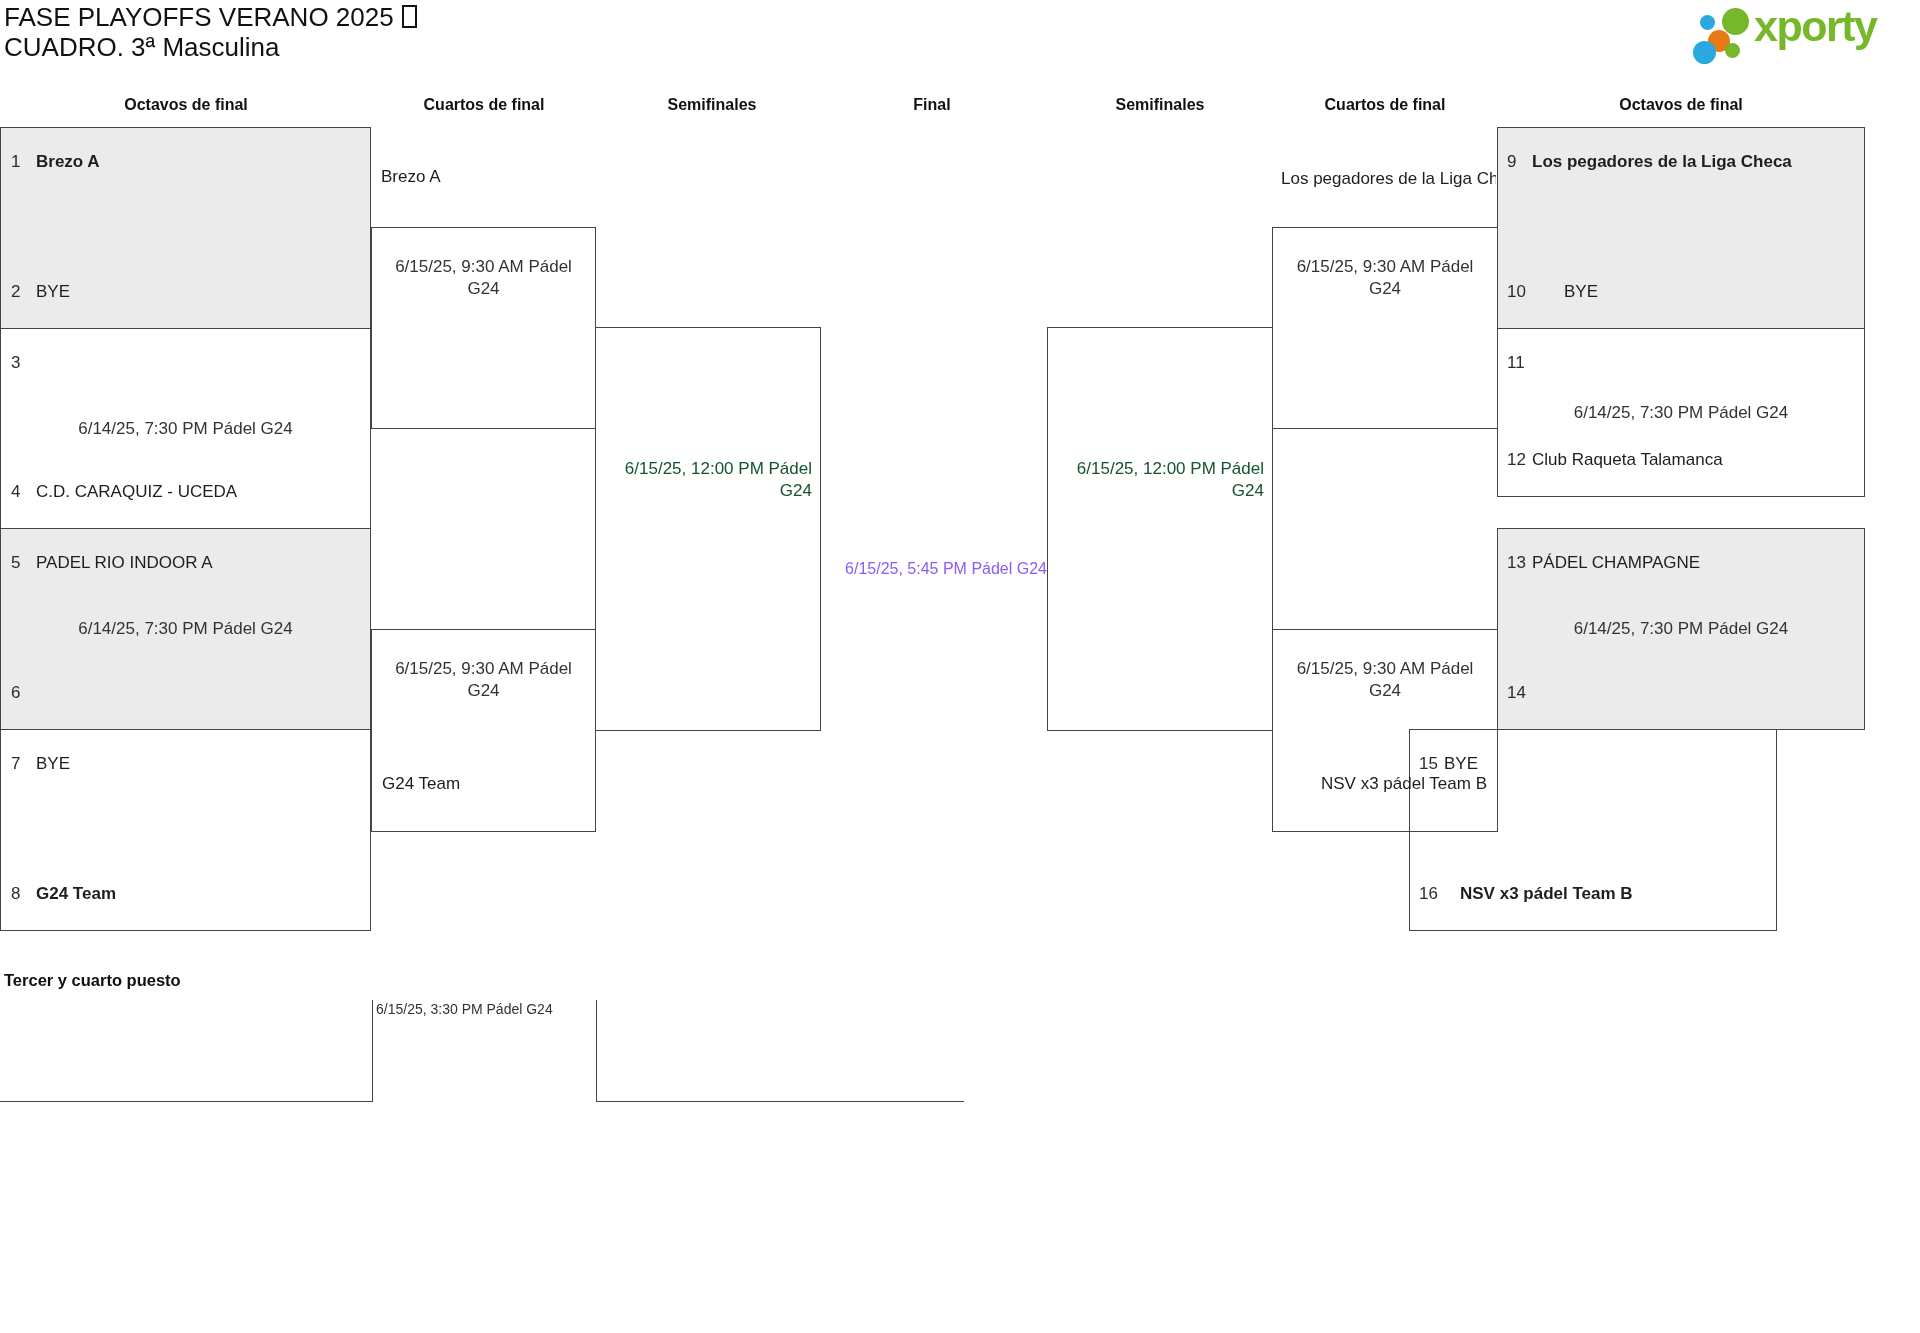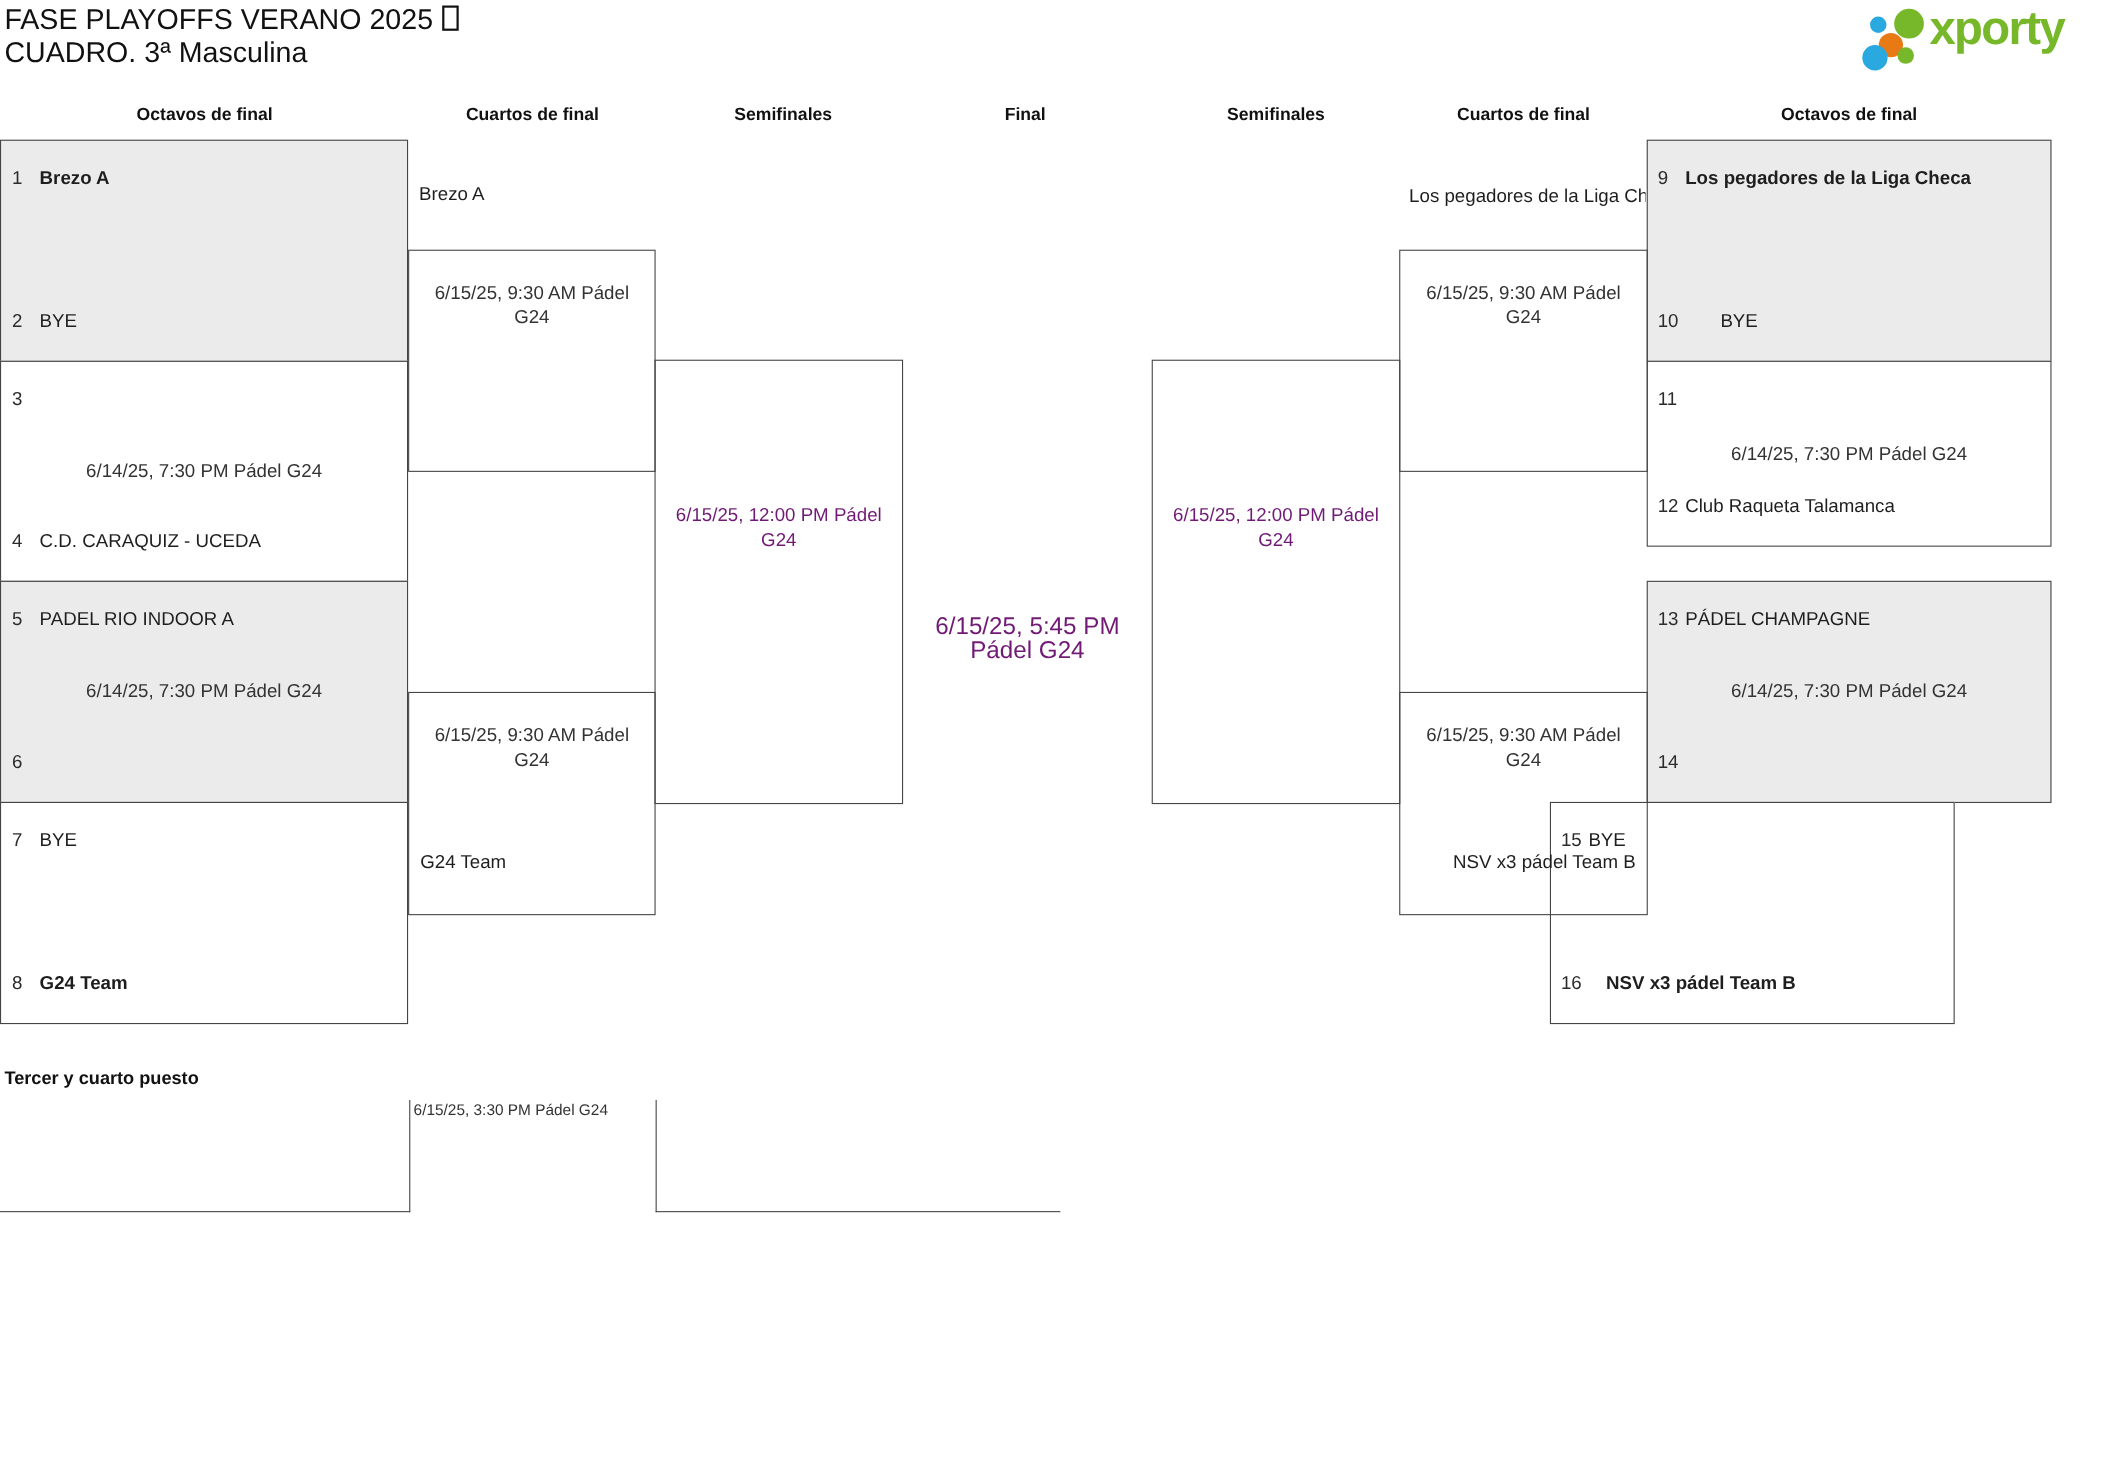--- a/index.html
+++ b/index.html
@@ -21,24 +21,24 @@
   .slot{position:absolute;left:0;right:0;display:flex;align-items:baseline;font-size:17px;line-height:20px;}
   .slot .num{flex:0 0 auto;min-width:20px;color:#2b2b2b;}
   .slot .tname{margin-left:5px;color:#1e1e1e;white-space:nowrap;}
   .slot .tname.b{font-weight:700;}
   .lpad .slot{padding-left:10px;}
   .s-top{top:24px;}
   .s-bot{bottom:26px;}
   .odate{position:absolute;left:0;right:0;top:50%;transform:translateY(-50%);text-align:center;font-size:17px;color:#333;}
   .rbox{position:absolute;border:1px solid #454545;box-sizing:border-box;background:transparent;}
   .qdate{position:absolute;left:8px;right:8px;top:28px;text-align:center;font-size:17px;line-height:22px;color:#333;}
-  .sdate{position:absolute;left:8px;right:8px;top:130px;text-align:center;font-size:17px;line-height:22px;color:#701a75;}
+  .sdate{position:absolute;left:8px;right:8px;top:130px;text-align:right;font-size:17px;line-height:22px;color:#14532d;}
   .winner-label{position:absolute;font-size:17px;line-height:19px;color:#1e1e1e;white-space:nowrap;}
   .clip{overflow:hidden;}
-  .final-date{position:absolute;left:821px;width:226px;top:558px;text-align:center;font-size:22px;line-height:22px;color:#701a75;}
+  .final-date{position:absolute;left:821px;width:226px;top:558px;text-align:right;font-size:16px;line-height:22px;color:#8b5cf6;}
   
   .tp-title{position:absolute;left:4px;top:971px;font-size:16.5px;font-weight:700;color:#111;}
   .line{position:absolute;background:#454545;}
   .tp-date{position:absolute;left:376px;top:1001px;font-size:14px;color:#333;white-space:nowrap;}
 </style>
 </head>
 <body>
 
 <div id="stage">
 

